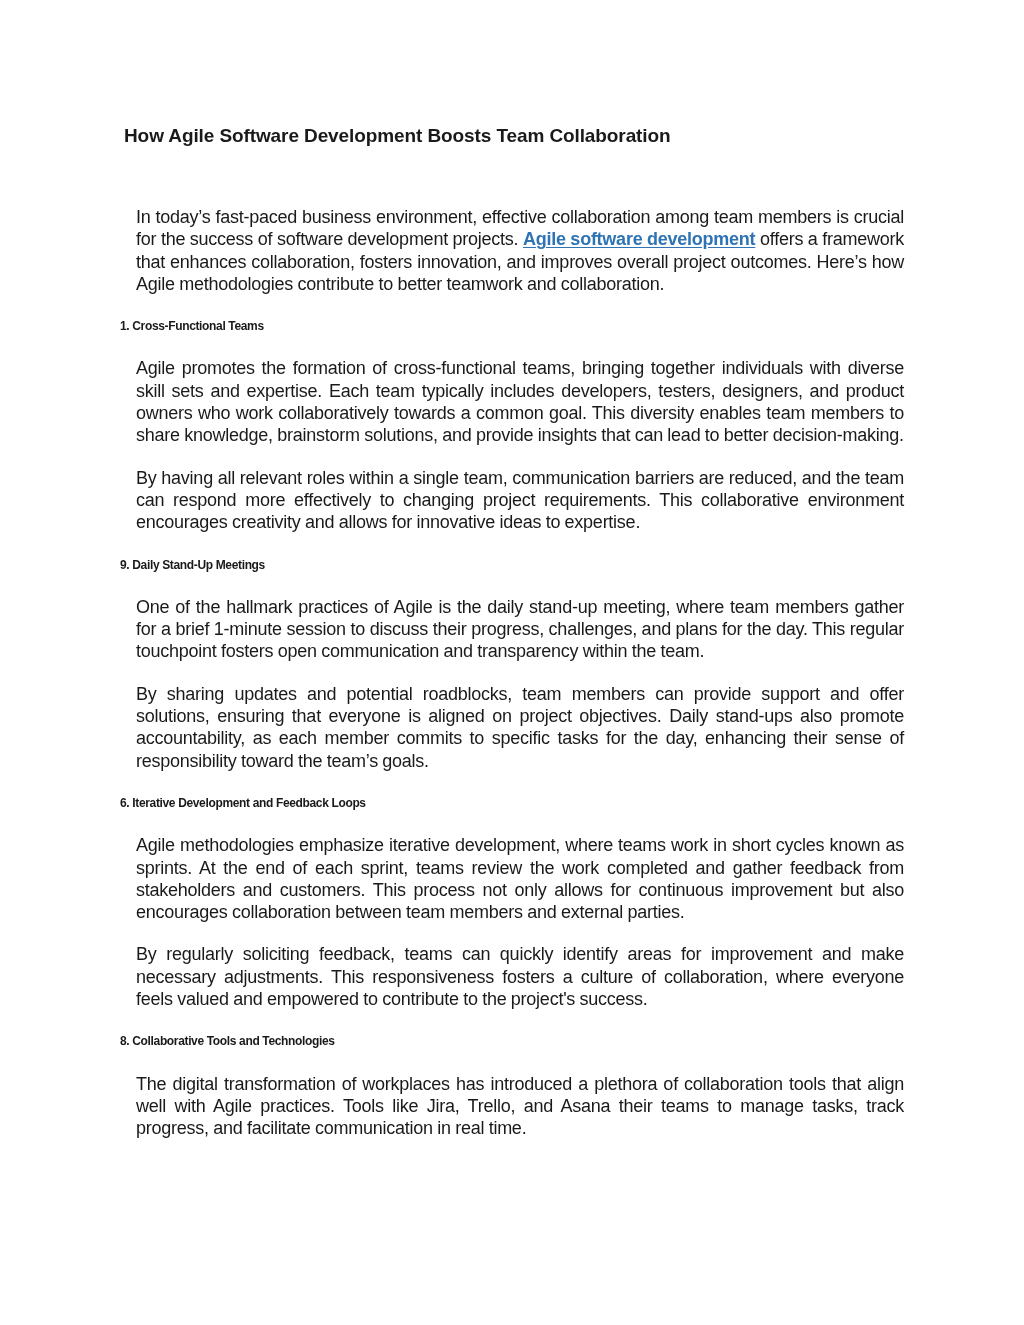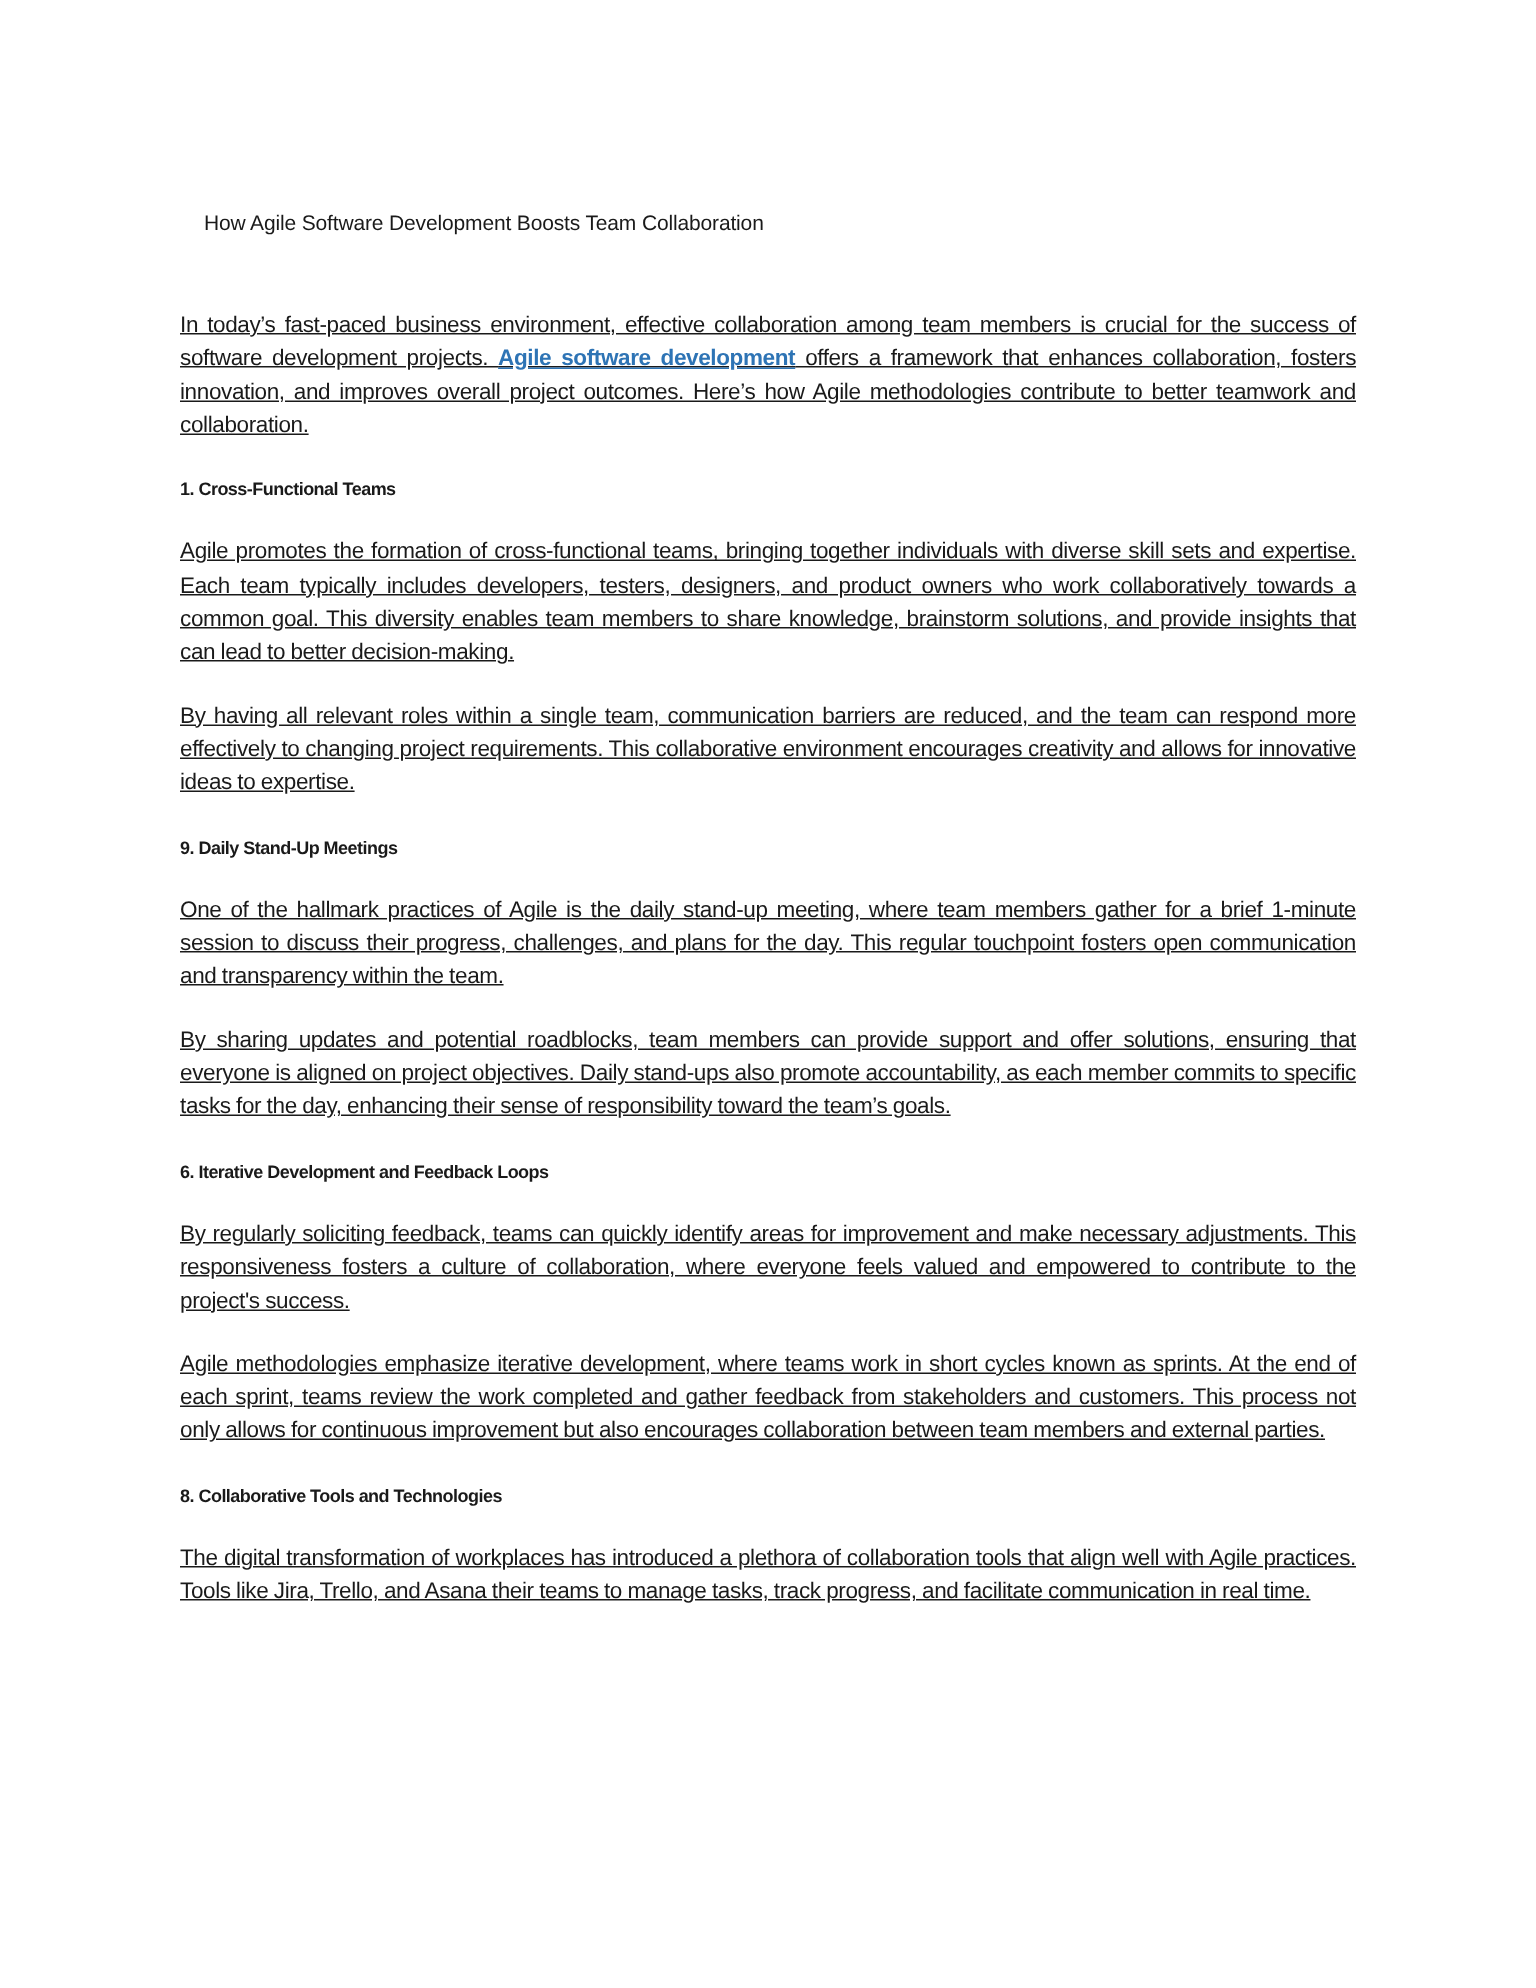--- a/index.html
+++ b/index.html
@@ -18,41 +18,40 @@
     .page {
       position: absolute;
       left: 120px;
       top: 0;
       width: 784px;
     }
     .doc-title {
       position: absolute;
       top: 121px;
       left: 0;
-      font-size: 14px;
+      font-size: 19px;
       line-height: 22px;
-      margin: 16px;
-      font-weight: normal;
+      margin: 4px;
+      font-weight: bold;
       white-space: nowrap;
       letter-spacing: -0.1px;
     }
     .content {
       position: absolute;
       top: 206px;
       left: 0;
       width: 784px;
     }
     p.para {
-      margin: 0 0 20px 0;
-      font-size: 15px;
+      margin: 0 0 20px 16px;
+      font-size: 18px;
       line-height: 22.3px;
       text-align: justify;
       letter-spacing: -0.25px;
       word-spacing: -0.3px;
-      text-decoration: underline;
     }
     h2.section-heading {
       margin: 0 0 20px 0;
       font-size: 12px;
       line-height: 22.3px;
       font-weight: bold;
       letter-spacing: -0.35px;
     }
     a.inline-link {
       color: #2e74b5;
@@ -78,22 +77,22 @@
     </section>
 
     <section>
       <h2 class="section-heading">9. Daily Stand-Up Meetings</h2>
       <p class="para">One of the hallmark practices of Agile is the daily stand-up meeting, where team members gather for a brief 1-minute session to discuss their progress, challenges, and plans for the day. This regular touchpoint fosters open communication and transparency within the team.</p>
       <p class="para">By sharing updates and potential roadblocks, team members can provide support and offer solutions, ensuring that everyone is aligned on project objectives. Daily stand-ups also promote accountability, as each member commits to specific tasks for the day, enhancing their sense of responsibility toward the team’s goals.</p>
     </section>
 
     <section>
       <h2 class="section-heading">6. Iterative Development and Feedback Loops</h2>
+      <p class="para">Agile methodologies emphasize iterative development, where teams work in short cycles known as sprints. At the end of each sprint, teams review the work completed and gather feedback from stakeholders and customers. This process not only allows for continuous improvement but also encourages collaboration between team members and external parties.</p>
       <p class="para">By regularly soliciting feedback, teams can quickly identify areas for improvement and make necessary adjustments. This responsiveness fosters a culture of collaboration, where everyone feels valued and empowered to contribute to the project's success.</p>
-      <p class="para">Agile methodologies emphasize iterative development, where teams work in short cycles known as sprints. At the end of each sprint, teams review the work completed and gather feedback from stakeholders and customers. This process not only allows for continuous improvement but also encourages collaboration between team members and external parties.</p>
     </section>
 
     <section>
       <h2 class="section-heading">8. Collaborative Tools and Technologies</h2>
       <p class="para">The digital transformation of workplaces has introduced a plethora of collaboration tools that align well with Agile practices. Tools like Jira, Trello, and Asana their teams to manage tasks, track progress, and facilitate communication in real time.</p>
     </section>
   </div>
 </div>
 
 </body></html>

